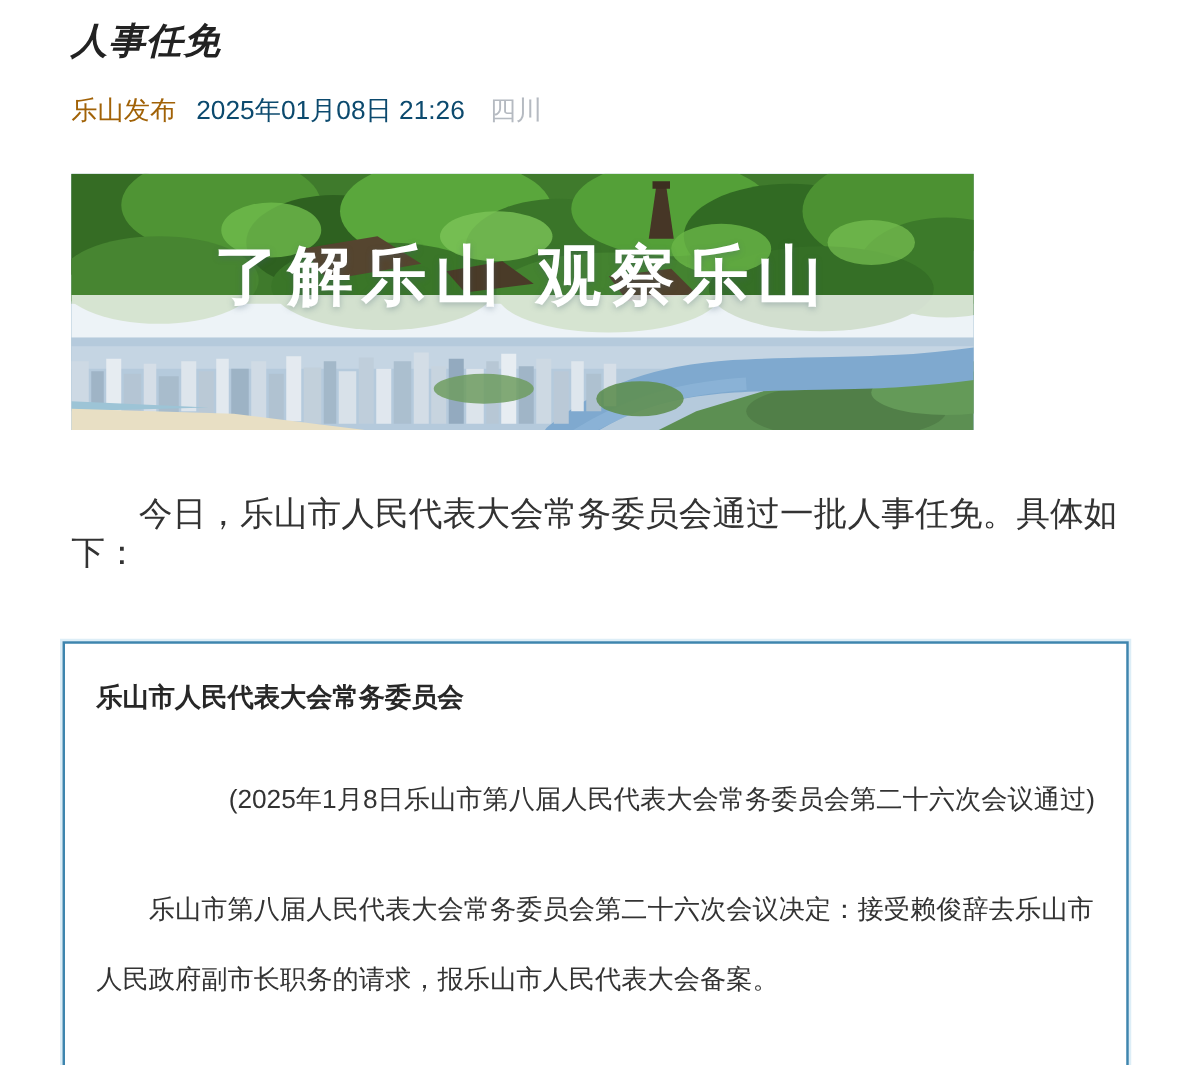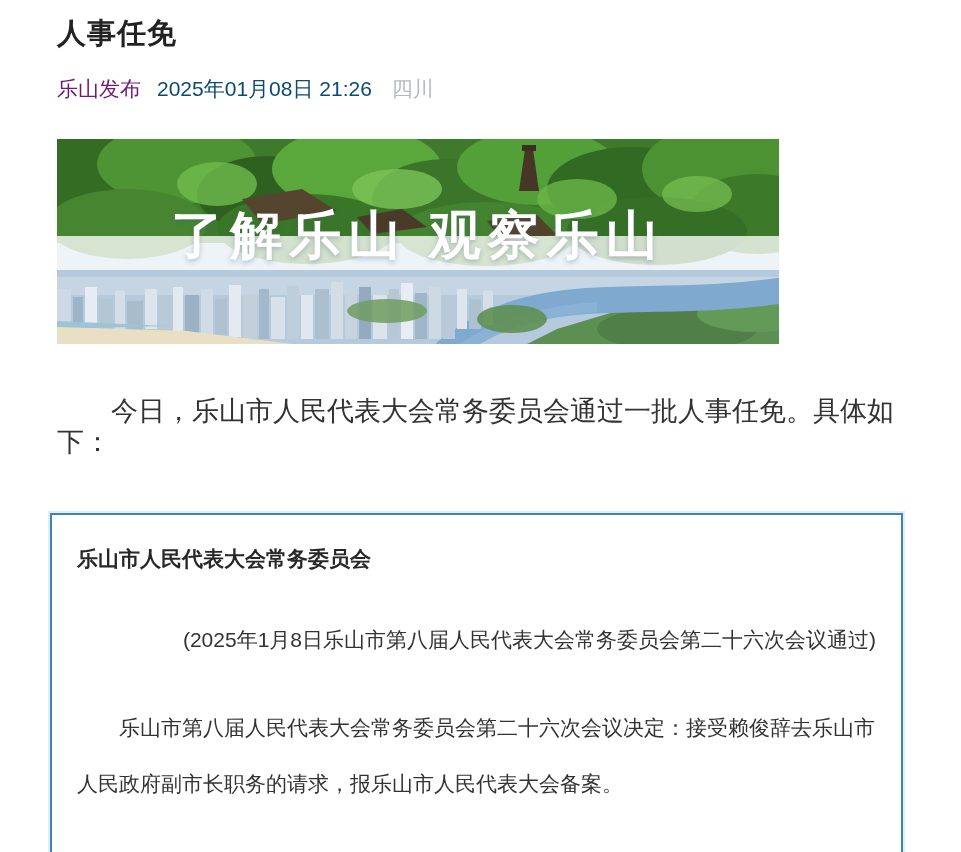--- a/index.html
+++ b/index.html
@@ -17,29 +17,30 @@
   .article {
     padding: 14px 57px 0 57px;
   }
   .article-title {
     margin: 0;
     font-size: 29px;
     line-height: 39px;
     font-weight: 700;
     color: #222222;
     letter-spacing: 1px;
+    font-style: italic;
   }
   .meta-row {
     margin-top: 24px;
     font-size: 21px;
     line-height: 24px;
     white-space: nowrap;
   }
   .source-link {
-    color: #701a75;
+    color: #a16207;
     text-decoration: none;
     margin-right: 16px;
     cursor: pointer;
   }
   .publish-time {
     color: #0c4a6e;
     margin-right: 20px;
   }
   .location-label {
     color: #b5bac1;
@@ -50,21 +51,21 @@
     width: 722px;
     height: 205px;
     overflow: hidden;
     cursor: pointer;
     background: #adc6d8;
   }
   .banner svg { display: block; }
   .banner-overlay-text {
     position: absolute;
     left: 0;
-    top: 70px;
+    top: 56px;
     width: 100%;
     text-align: center;
     font-size: 52px;
     line-height: 1;
     font-weight: 700;
     color: #ffffff;
     letter-spacing: 7px;
     white-space: nowrap;
     text-shadow: 0 2px 5px rgba(70, 95, 115, 0.35);
     pointer-events: none;

